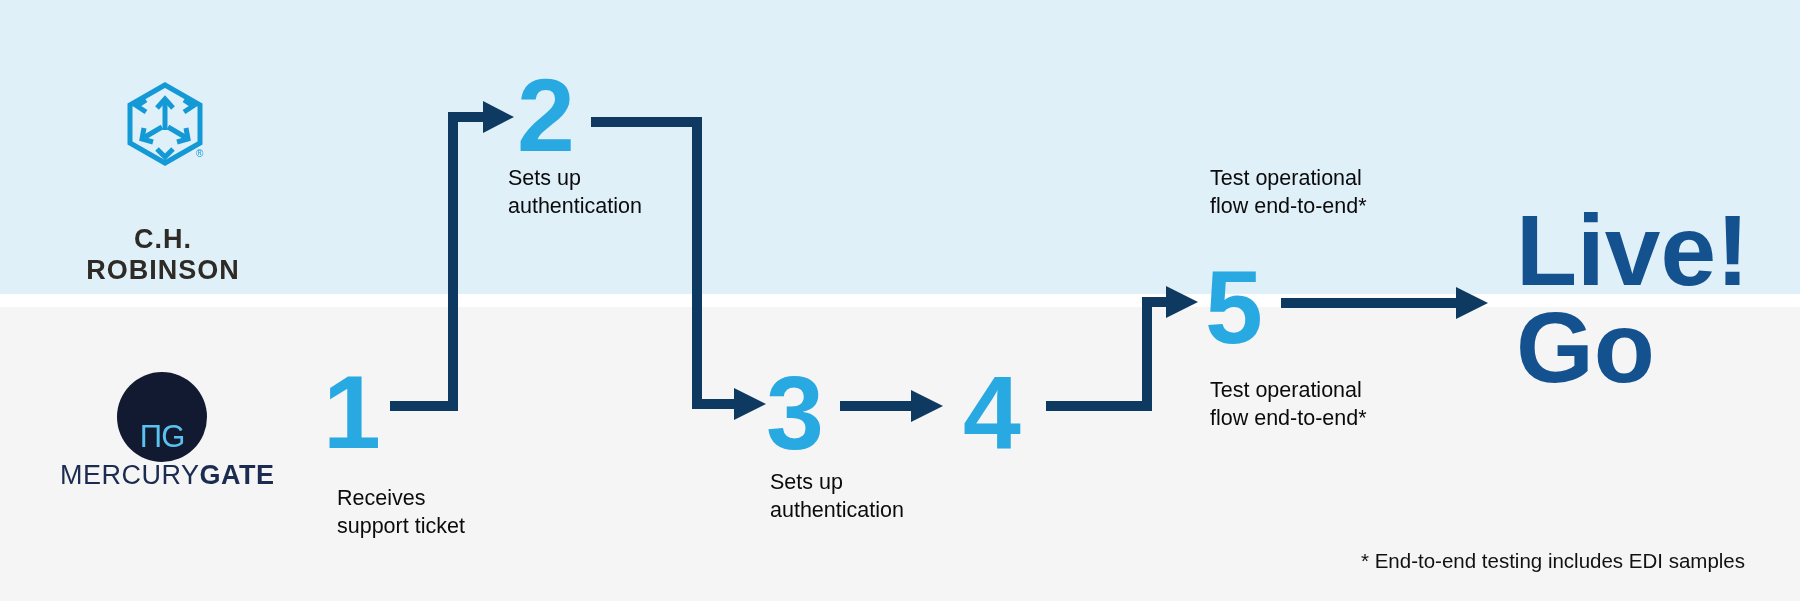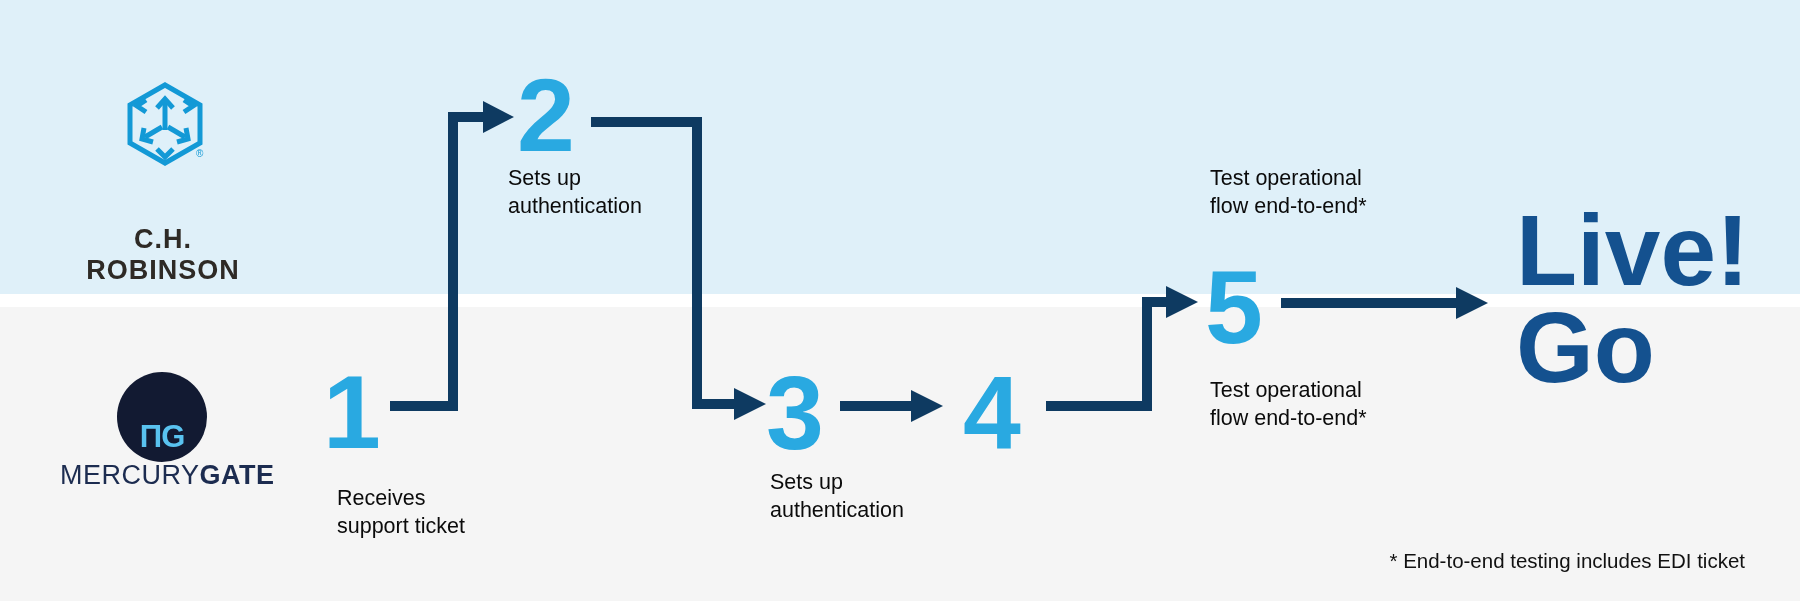--- a/index.html
+++ b/index.html
@@ -77,21 +77,21 @@
   }
 
   
   .mg-logo { position: absolute; left: 60px; top: 372px; width: 212px; height: 130px; }
   .mg-circle {
     position: absolute; left: 57px; top: 0; width: 90px; height: 90px;
     border-radius: 50%; background: var(--mg-circle, #121A32);
     display: flex; align-items: center; justify-content: center;
   }
   .mg-monogram {
-    font-size: 31px; font-weight: bold; letter-spacing: -1px;
+    font-size: 31px; font-weight: normal; letter-spacing: -1px;
     color: var(--mg-monogram, #59C2EF);
     margin-top: 40px;
   }
   .mg-wordmark {
     position: absolute; left: 0; top: 88px; width: 212px; text-align: center;
     font-size: 27px; letter-spacing: 0.5px; color: var(--mg-wordmark, #1C2C50);
     white-space: nowrap;
   }
   .mg-wordmark .bold { font-weight: 800; }
 </style>
@@ -170,15 +170,15 @@
   <div class="step-label" style="left:1210px; top:376px;">
     <span>Test operational</span>
     <span>flow end-to-end*</span>
   </div>
 
   <div class="go-live">
     <span>Live!</span>
     <span>Go</span>
   </div>
 
-  <div class="footnote">* End-to-end testing includes EDI ticket</div>
+  <div class="footnote">* End-to-end testing includes EDI samples</div>
 
 </div>
 
 </body></html>

